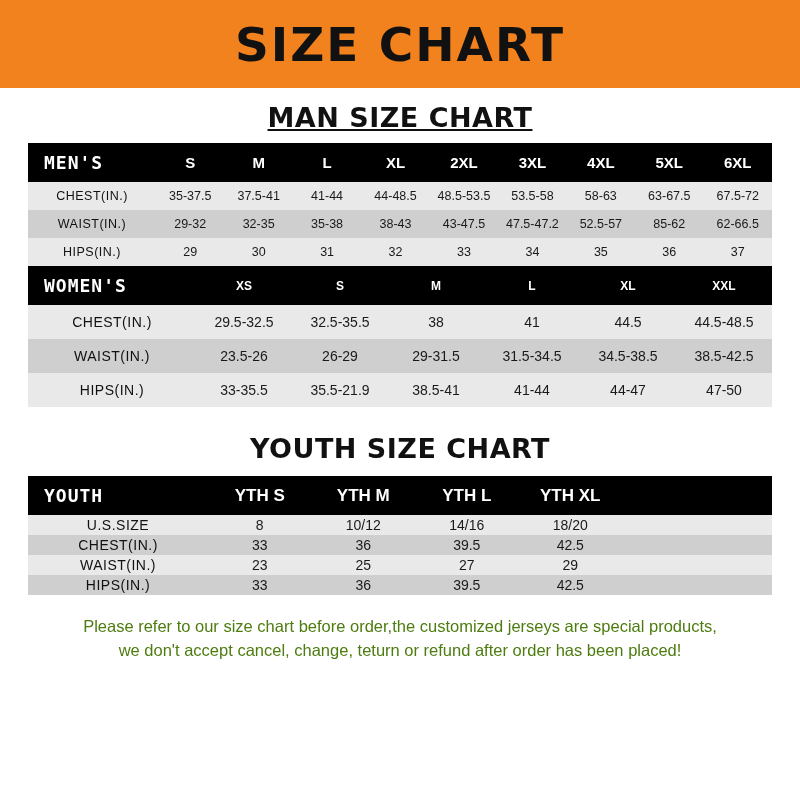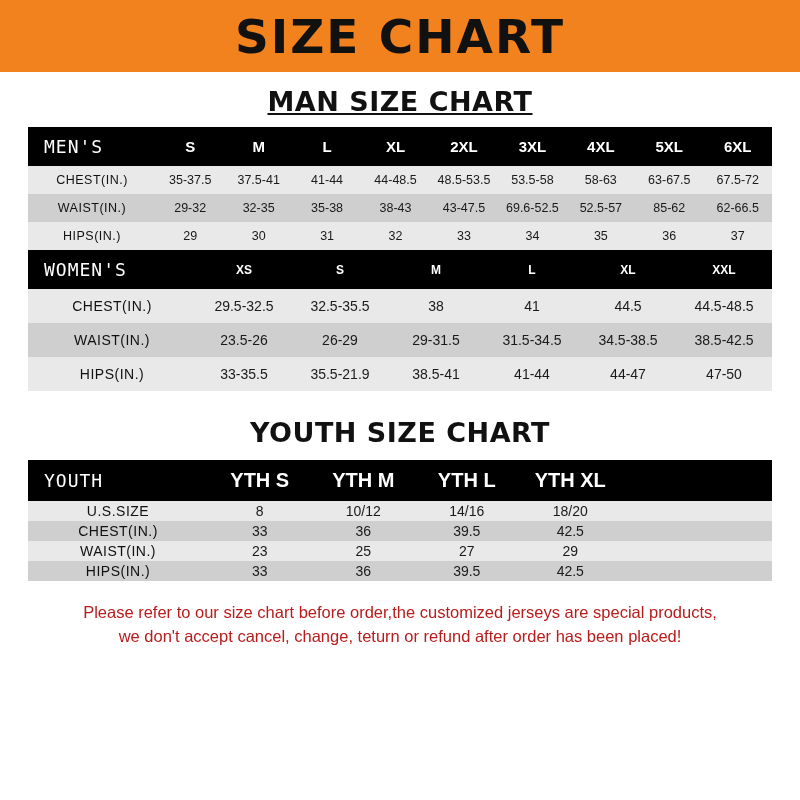--- a/index.html
+++ b/index.html
@@ -14,21 +14,21 @@
   .page {
     width: 800px;
     height: 800px;
     position: relative;
     background: #ffffff;
     overflow: hidden;
   }
   
   .header-band {
     width: 800px;
-    height: 72px;
+    height: 88px;
     background: #f2821e;
     display: flex;
     align-items: center;
     justify-content: center;
   }
   .header-band .title {
     font-family: "DejaVu Sans", sans-serif;
     font-weight: bold;
     font-size: 47px;
     letter-spacing: 2px;
@@ -59,21 +59,21 @@
     text-align: center;
     vertical-align: middle;
   }
   
   thead tr {
     background: #000000;
   }
   thead th {
     color: #ffffff;
     font-family: "DejaVu Sans Mono", monospace;
-    font-weight: normal;
+    font-weight: bold;
     padding: 9px 0;
   }
   thead th.rowlabel {
     text-align: left;
     padding-left: 16px;
     font-size: 18px;
     letter-spacing: 1px;
   }
   thead th.size {
     font-family: "Liberation Sans", sans-serif;
@@ -101,30 +101,30 @@
   .man-table tbody td.rowlabel { text-align: center; padding-left: 0; }
 
   
   .women-table thead th.rowlabel { width: 168px; margin-left: 20px; }
   .women-table thead th.size     { font-size: 12px; }
   .women-table tbody td          { font-size: 14px; padding: 9px 0; }
   .women-table tbody td.rowlabel { text-align: center; }
 
   
   .youth-table thead th.rowlabel { width: 180px; }
-  .youth-table thead th.size     { font-size: 20px; margin-top: 48px; }
+  .youth-table thead th.size     { font-size: 17px; margin-top: 48px; }
   .youth-table tbody td          { font-size: 14px; padding: 2px 0; }
   .youth-table tbody td.rowlabel { text-align: center; }
   .youth-table col.pad           { width: 150px; }
 
   .note {
     margin-top: 20px;
     padding: 0 22px;
     text-align: center;
-    color: #b91c1c;
+    color: #4d7c0f;
     font-family: "Liberation Sans", sans-serif;
     font-size: 16.5px;
     line-height: 1.45;
   }
   .note .line { display: block; }
 </style>
 </head>
 <body>
 
 <div class="page">
@@ -164,21 +164,21 @@
           <td>63-67.5</td>
           <td>67.5-72</td>
         </tr>
         <tr class="band-dark">
           <td class="rowlabel">WAIST(IN.)</td>
           <td>29-32</td>
           <td>32-35</td>
           <td>35-38</td>
           <td>38-43</td>
           <td>43-47.5</td>
-          <td>69.6-52.5</td>
+          <td>47.5-47.2</td>
           <td>52.5-57</td>
           <td>85-62</td>
           <td>62-66.5</td>
         </tr>
         <tr class="band-light">
           <td class="rowlabel">HIPS(IN.)</td>
           <td>29</td>
           <td>30</td>
           <td>31</td>
           <td>32</td>

